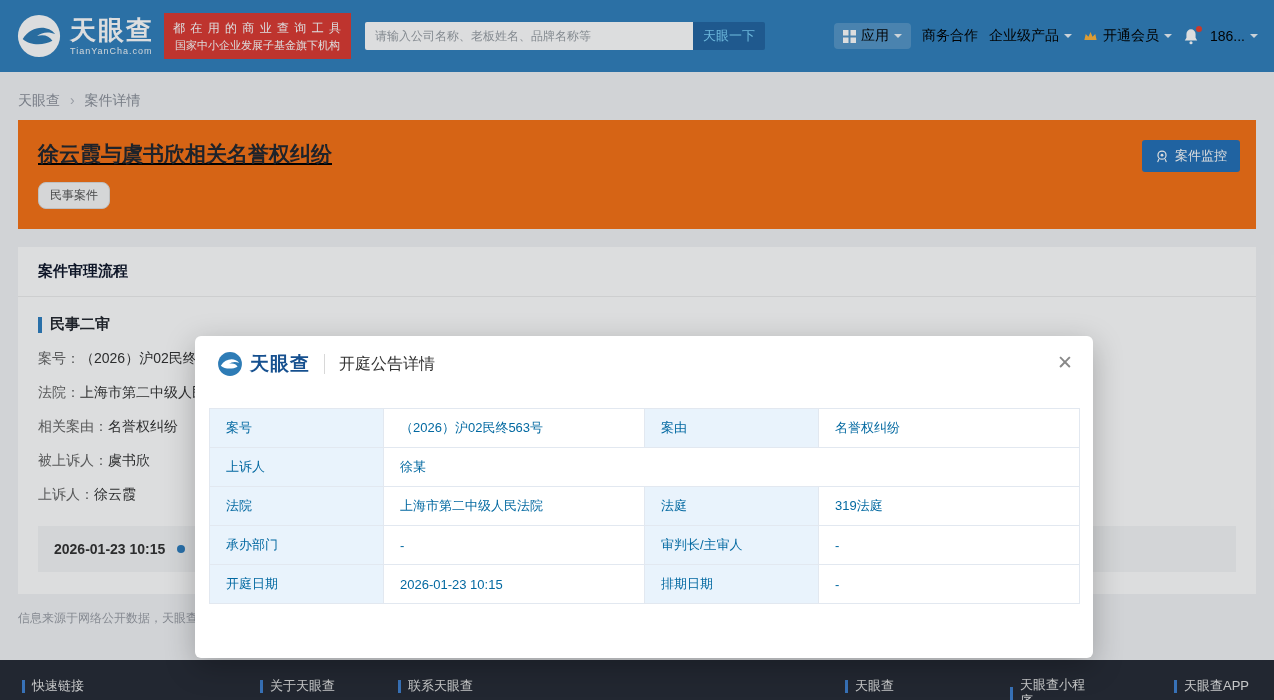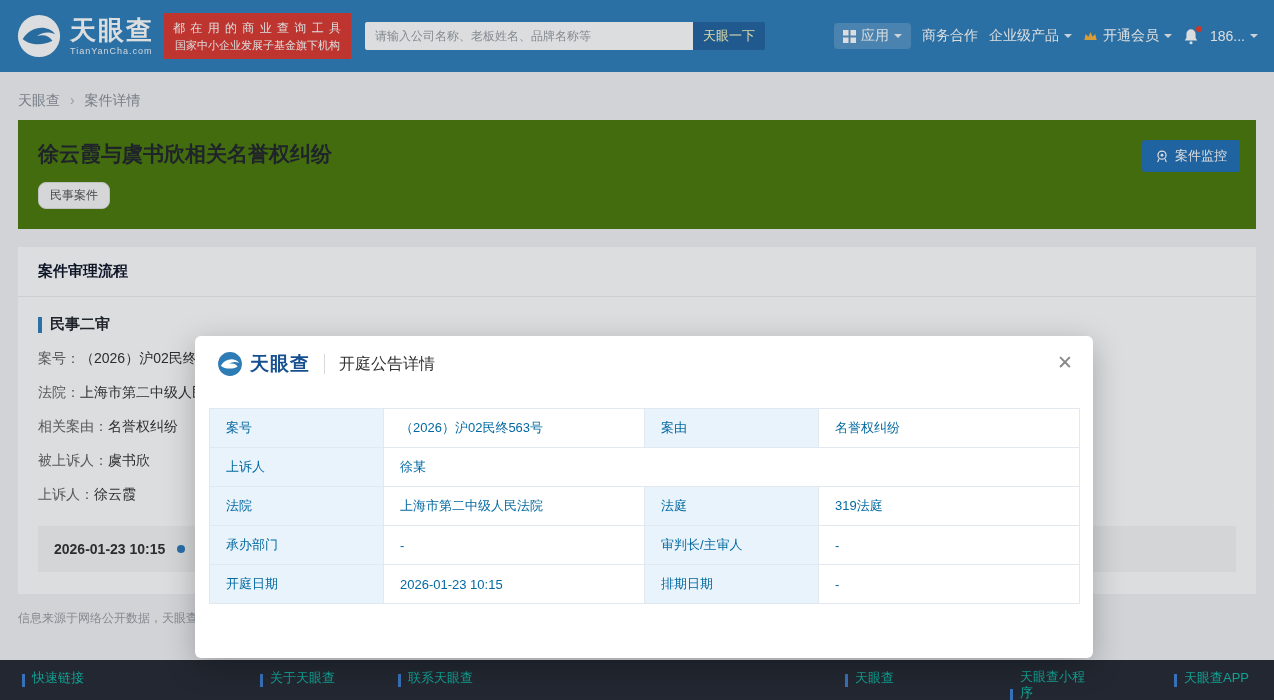--- a/index.html
+++ b/index.html
@@ -17,58 +17,58 @@
   .brand-badge .b1 { font-size:12px; letter-spacing:1px; white-space:nowrap; }
   .brand-badge .b2 { font-size:11px; white-space:nowrap; }
 
   .search-wrap { margin-left:14px; width:400px; }
   .search-tabs { display:flex; gap:6px; margin-bottom:4px; }
   .search-tab { color:#fff; font-size:13px; padding:2px 9px; border:1px solid transparent; cursor:pointer; white-space:nowrap; }
   .search-tab.active { border-color:rgba(255,255,255,.75); }
   .search-row { display:flex; height:28px; }
   .search-input { flex:1; border:none; outline:none; font-size:12px; padding:11px 10px; border-radius:2px 0 0 2px; color:#333; }
   .search-input::placeholder { color:#9aa0a6; }
-  .search-btn { width:72px; background:#2366a2; color:#fef9c3; border:none; font-size:13px; border-radius:0 2px 2px 0; cursor:pointer; }
-
-  .header-nav { margin-left:auto; display:flex; align-items:center; gap:11px; color:#ffffff; font-size:14px; white-space:nowrap; }
+  .search-btn { width:72px; background:#2366a2; color:#7dd3fc; border:none; font-size:13px; border-radius:0 2px 2px 0; cursor:pointer; }
+
+  .header-nav { margin-left:auto; display:flex; align-items:center; gap:11px; color:#000000; font-size:14px; white-space:nowrap; }
   .nav-item { display:flex; align-items:center; cursor:pointer; }
   .apps-chip { background:rgba(255,255,255,.18); border-radius:4px; padding:4px 9px; }
   .caret { width:0; height:0; border-left:4px solid transparent; border-right:4px solid transparent; border-top:4px solid rgba(255,255,255,.9); display:inline-block; margin-left:5px; }
   .icon-gap { margin-right:5px; display:inline-flex; }
   .bell-wrap { position:relative; display:inline-flex; }
   .bell-dot { position:absolute; top:-2px; right:-3px; width:6px; height:6px; border-radius:50%; background:#e8402f; }
 
   
   .content { position:relative; z-index:1; }
   .breadcrumb { padding:20px 18px 10px 18px; font-size:14px; color:#8a8f99; }
   .breadcrumb .bc-link { cursor:pointer; }
   .breadcrumb .bc-sep { margin:0 6px; color:#b0b4bc; }
 
-  .title-card { background:#4d7c0f; margin:0 18px; padding:20px; position:relative; }
+  .title-card { background:#f97316; margin:0 18px; padding:20px; position:relative;text-decoration:underline; }
   .case-title { font-size:21px; font-weight:bold; color:#23272e; }
   .case-tag { display:inline-block; margin-top:14px; font-size:12px; color:#555; border:1px solid #ddd; background:#f7f7f7; padding:4px 11px; border-radius:8px; }
   .monitor-btn { position:absolute; right:16px; top:20px; background:#2572b8; color:#fff; border:none; font-size:13px; padding:7px 13px; border-radius:3px; cursor:pointer; display:flex; align-items:center; gap:6px; }
 
   .process-card { background:#fff; margin:18px 18px 0 18px; padding-bottom:22px; }
   .process-head { font-size:15px; font-weight:bold; color:#0f172a; padding:15px 20px; border-bottom:1px solid #eee; }
   .stage-row { display:flex; align-items:center; margin:18px 20px 6px 20px; }
   .stage-bar { width:4px; height:16px; background:#2f7fc1; margin-right:8px; }
   .stage-label { font-size:15px; font-weight:bold; color:#23272e; }
   .kv-line { margin:16px 20px 0 20px; font-size:14px; }
   .kv-label { color:#666; }
   .kv-value { color:#333; }
   .timeline-band { margin:22px 20px 0 20px; background:#f5f6f7; height:46px; display:flex; align-items:center; padding:0 16px; cursor:pointer; }
   .timeline-date { font-size:14px; font-weight:bold; color:#333; }
   .timeline-dot { width:8px; height:8px; border-radius:50%; background:#2f7fc1; margin-left:12px; }
 
   .footnote { margin:16px 18px 0 18px; font-size:12px; color:#9a9ea6; }
 
   
   .footer { position:absolute; left:0; bottom:0; width:1274px; height:40px; background:#272c36; z-index:1; }
-  .f-item { position:absolute; top:9px; display:flex; align-items:flex-end; color:#14b8a6; font-size:13px; cursor:pointer; }
+  .f-item { position:absolute; top:17px; display:flex; align-items:center; color:#e5e5e5; font-size:13px; cursor:pointer; }
   .f-bar { width:3px; height:13px; background:#3f82d2; margin-right:7px; margin-top:1px; flex:none; }
   .f-item.narrow .f-txt { width:70px; line-height:1.25; }
 
   
   .overlay { position:absolute; inset:0; background:rgba(10,14,20,.14); z-index:50; }
   .modal { position:absolute; left:195px; top:336px; width:898px; height:322px; background:#fff; border-radius:6px; box-shadow:0 8px 30px rgba(0,0,0,.25); z-index:60; }
   .modal-head { height:56px; display:flex; align-items:center; padding:0 22px; }
   .m-logo-icon { width:26px; height:26px; margin-right:7px; }
   .m-logo-text { font-size:19px; font-weight:bold; color:#16508f; letter-spacing:1px; }
   .m-divider { width:1px; height:20px; background:#d8d8d8; margin:0 14px; }

